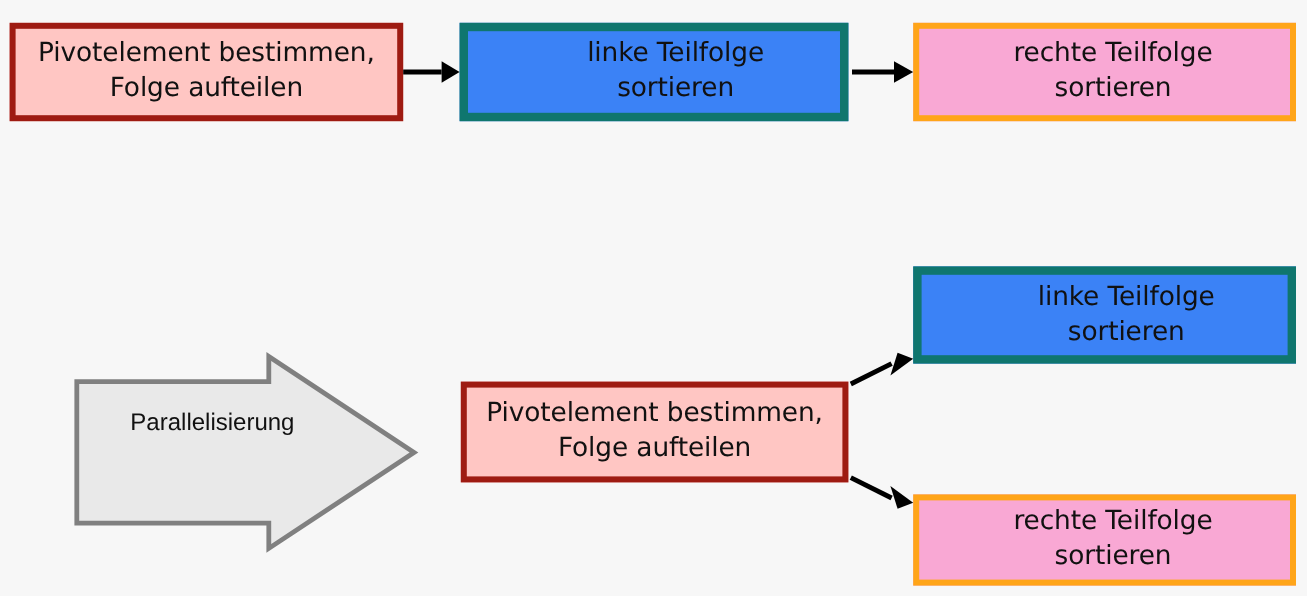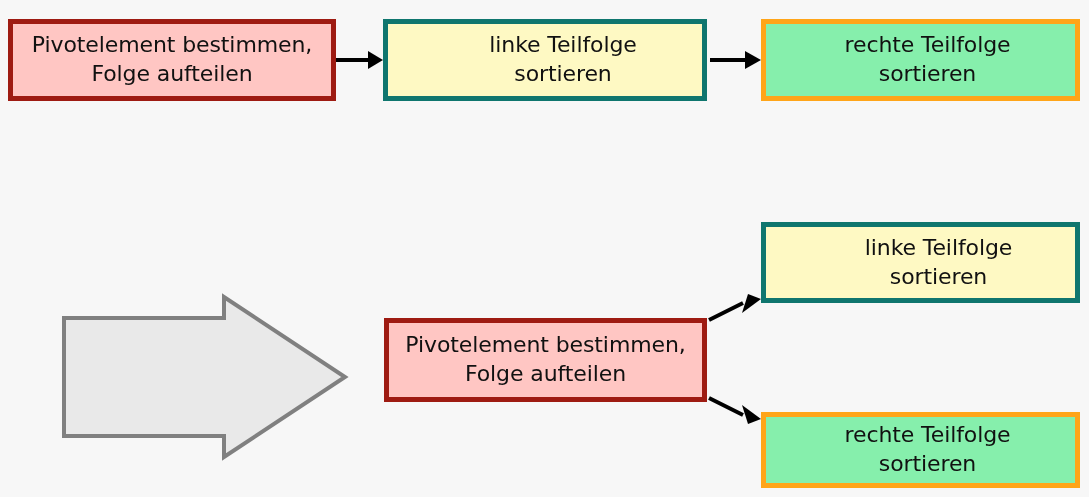--- a/index.html
+++ b/index.html
@@ -32,26 +32,26 @@
     font-size: 22px;
     line-height: 1.30;
     letter-spacing: -0.1px;
     white-space: pre-line;
   }
   .box-red {
     background: #ffc6c3;
     border: 5px solid #9e1b12;
   }
   .box-blue {
-    background: #fef9c3;
-    border: 5px solid #0f766e;
+    background: #3b82f6;
+    border: 7px solid #0f766e;
     padding-left: 36px;
   }
   .box-yellow {
-    background: #86efac;
+    background: #f9a8d4;
     border: 5px solid #ffa519;
     padding-left: 14px;
   }
 
   
   #box-top-pivot  { left: 8px;   top: 19px;  width: 328px; height: 82px; }
   #box-top-left   { left: 383px; top: 19px;  width: 324px; height: 82px; }
   #box-top-right  { left: 761px; top: 19px;  width: 319px; height: 82px; }
 
   
@@ -136,14 +136,15 @@
       <line class="arrow-line" x1="709" y1="320" x2="743" y2="303"></line>
       <polygon class="arrow-head" points="742,313 761,299 748,294"></polygon>
     </g>
 
     <g>
       <line class="arrow-line" x1="709" y1="398" x2="743" y2="415"></line>
       <polygon class="arrow-head" points="742,405 761,419 748,424"></polygon>
     </g>
   </svg>
 
+  <div id="label-parallel">Parallelisierung</div>
 
 </div>
 
 </body></html>

